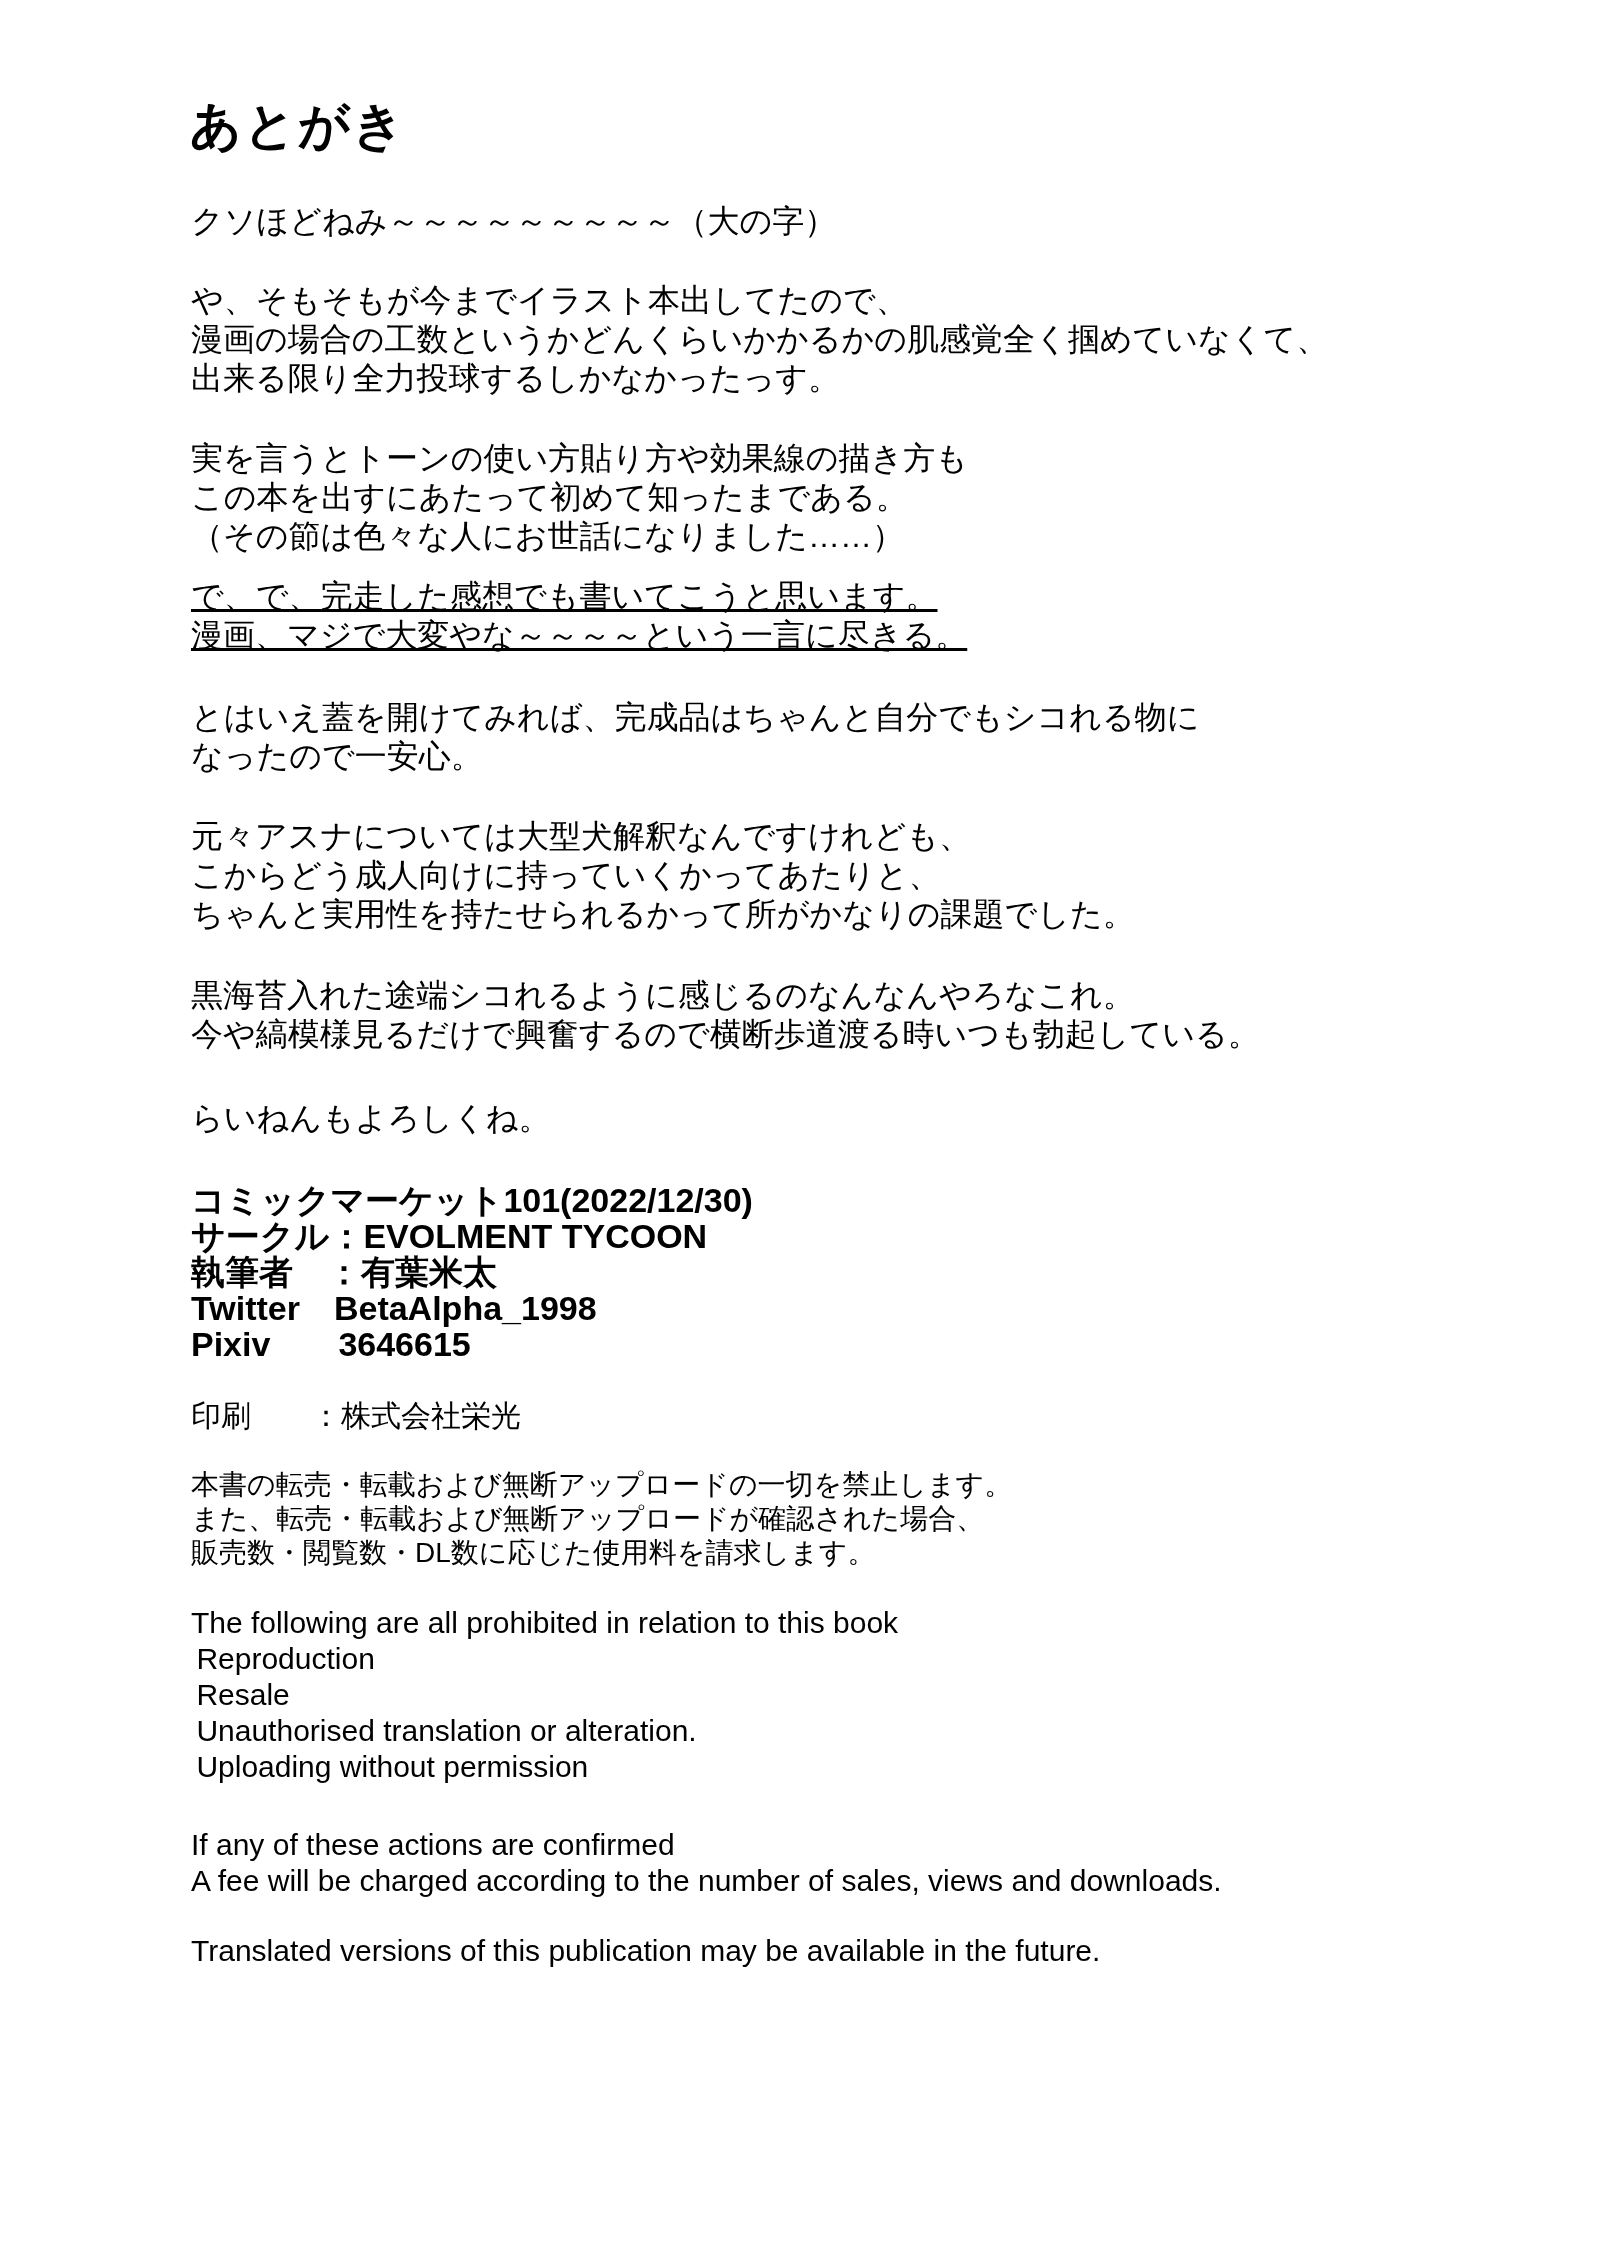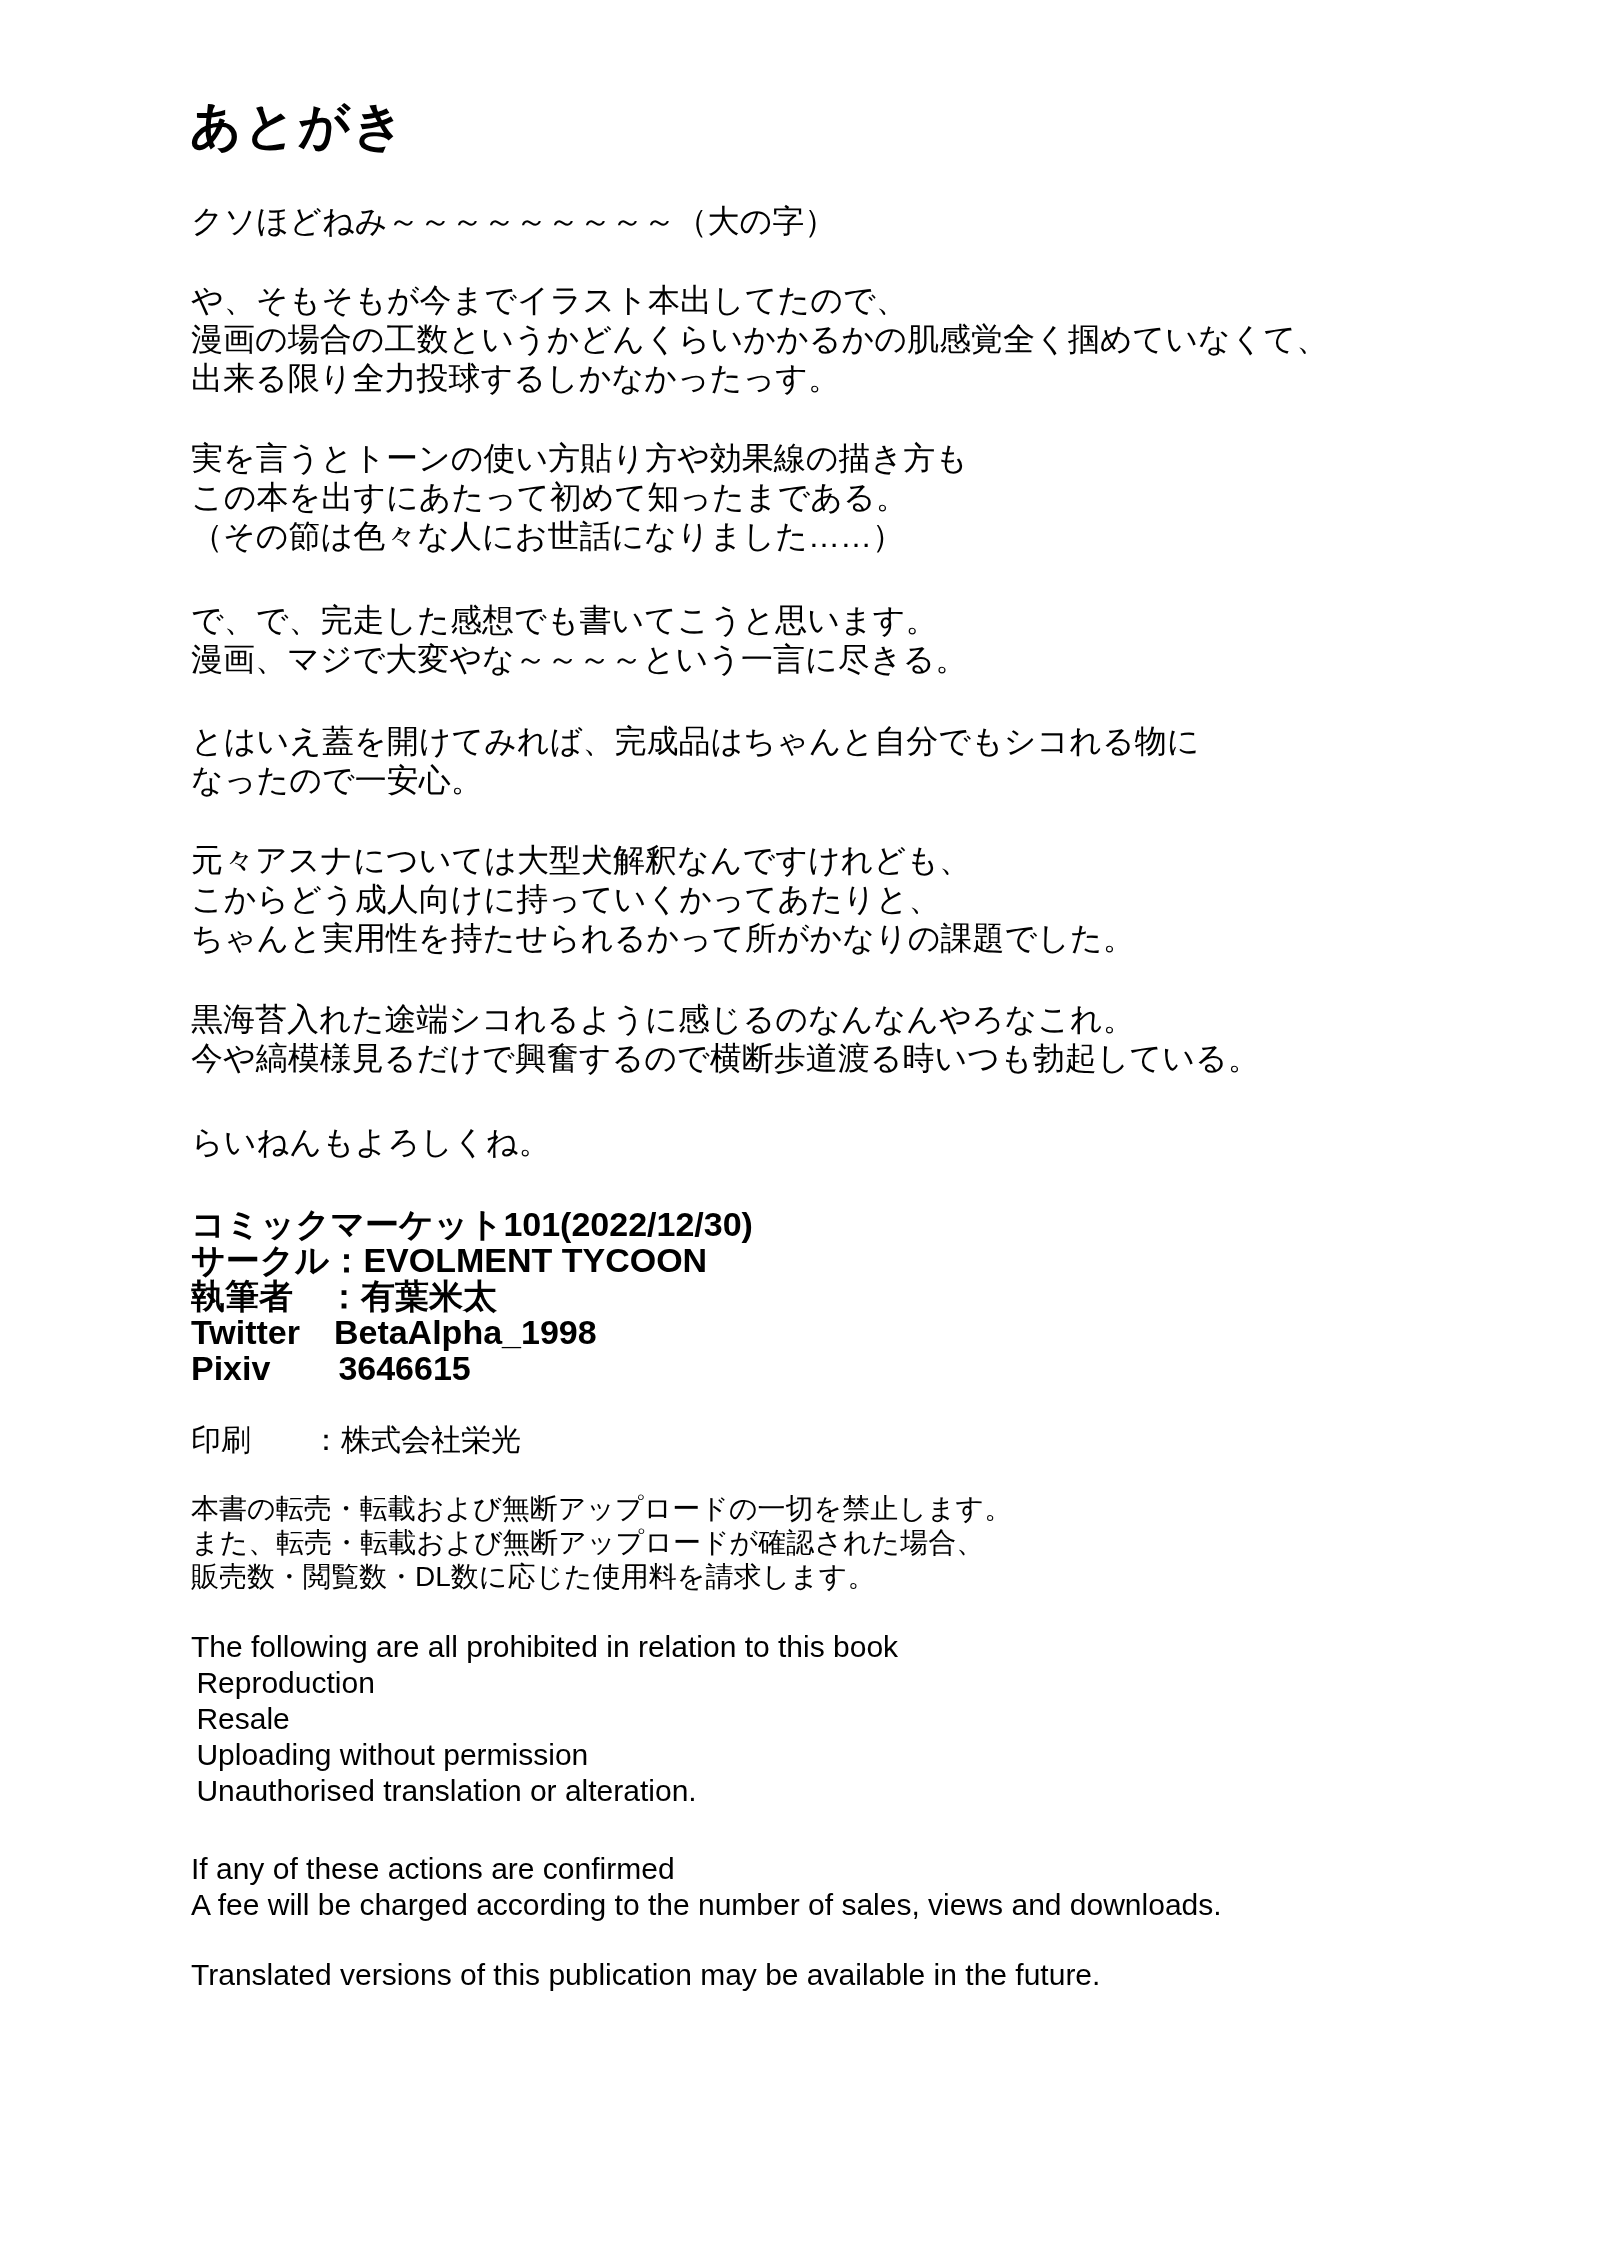--- a/index.html
+++ b/index.html
@@ -27,21 +27,21 @@
   }
   .jp-body {
     font-size: 32px;
     line-height: 39px;
     font-weight: 400;
     letter-spacing: 0px;
   }
   .opening   { margin-top: 51px; }
   .para-0    { margin-top: 40px; }
   .para-1    { margin-top: 41px; }
-  .para-2    { margin-top: 45px; }
+  .para-2    { margin-top: 21px; text-decoration: underline; }
   .para-3    { margin-top: 41px; }
   .para-4    { margin-top: 43px; }
   .para-5    { margin-top: 42px; }
   .para-6    { margin-top: 45px; }
   .credits {
     margin-top: 44px;
     font-size: 34px;
     line-height: 36px;
     font-weight: 700;
   }
@@ -127,22 +127,22 @@
   <div class="notice-jp">
     <div class="line">本書の転売・転載および無断アップロードの一切を禁止します。</div>
     <div class="line">また、転売・転載および無断アップロードが確認された場合、</div>
     <div class="line">販売数・閲覧数・DL数に応じた使用料を請求します。</div>
   </div>
 
   <div class="notice-en">
     <div class="line">The following are all prohibited in relation to this book</div>
     <div class="line en-item">Reproduction</div>
     <div class="line en-item">Resale</div>
+    <div class="line en-item">Unauthorised translation or alteration.</div>
     <div class="line en-item">Uploading without permission</div>
-    <div class="line en-item">Unauthorised translation or alteration.</div>
   </div>
 
   <div class="notice-en en-confirm">
     <div class="line">If any of these actions are confirmed</div>
     <div class="line">A fee will be charged according to the number of sales, views and downloads.</div>
   </div>
 
   <div class="notice-en en-future">
     <div class="line">Translated versions of this publication may be available in the future.</div>
   </div>

